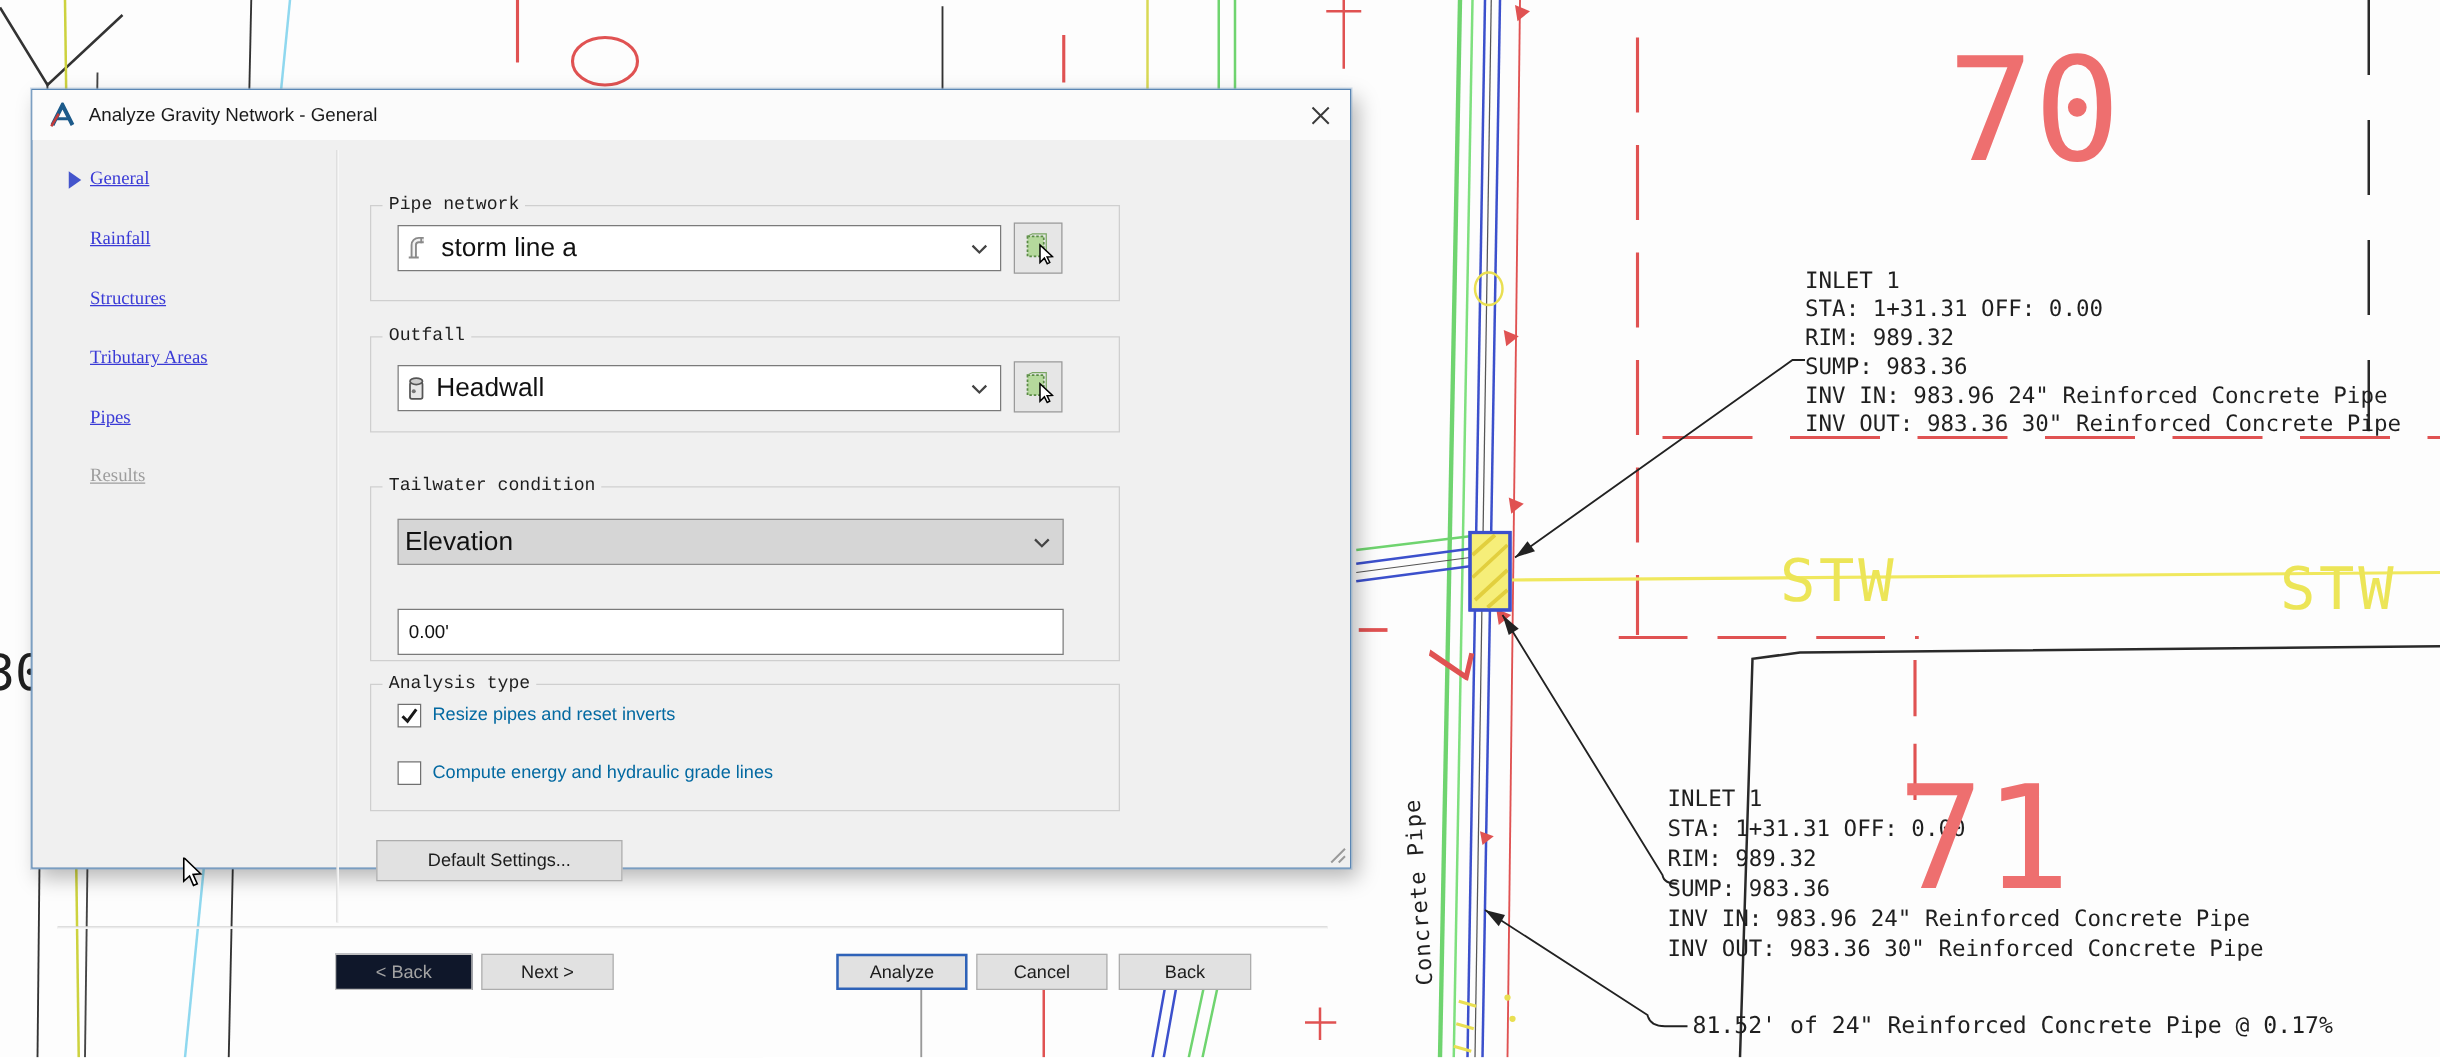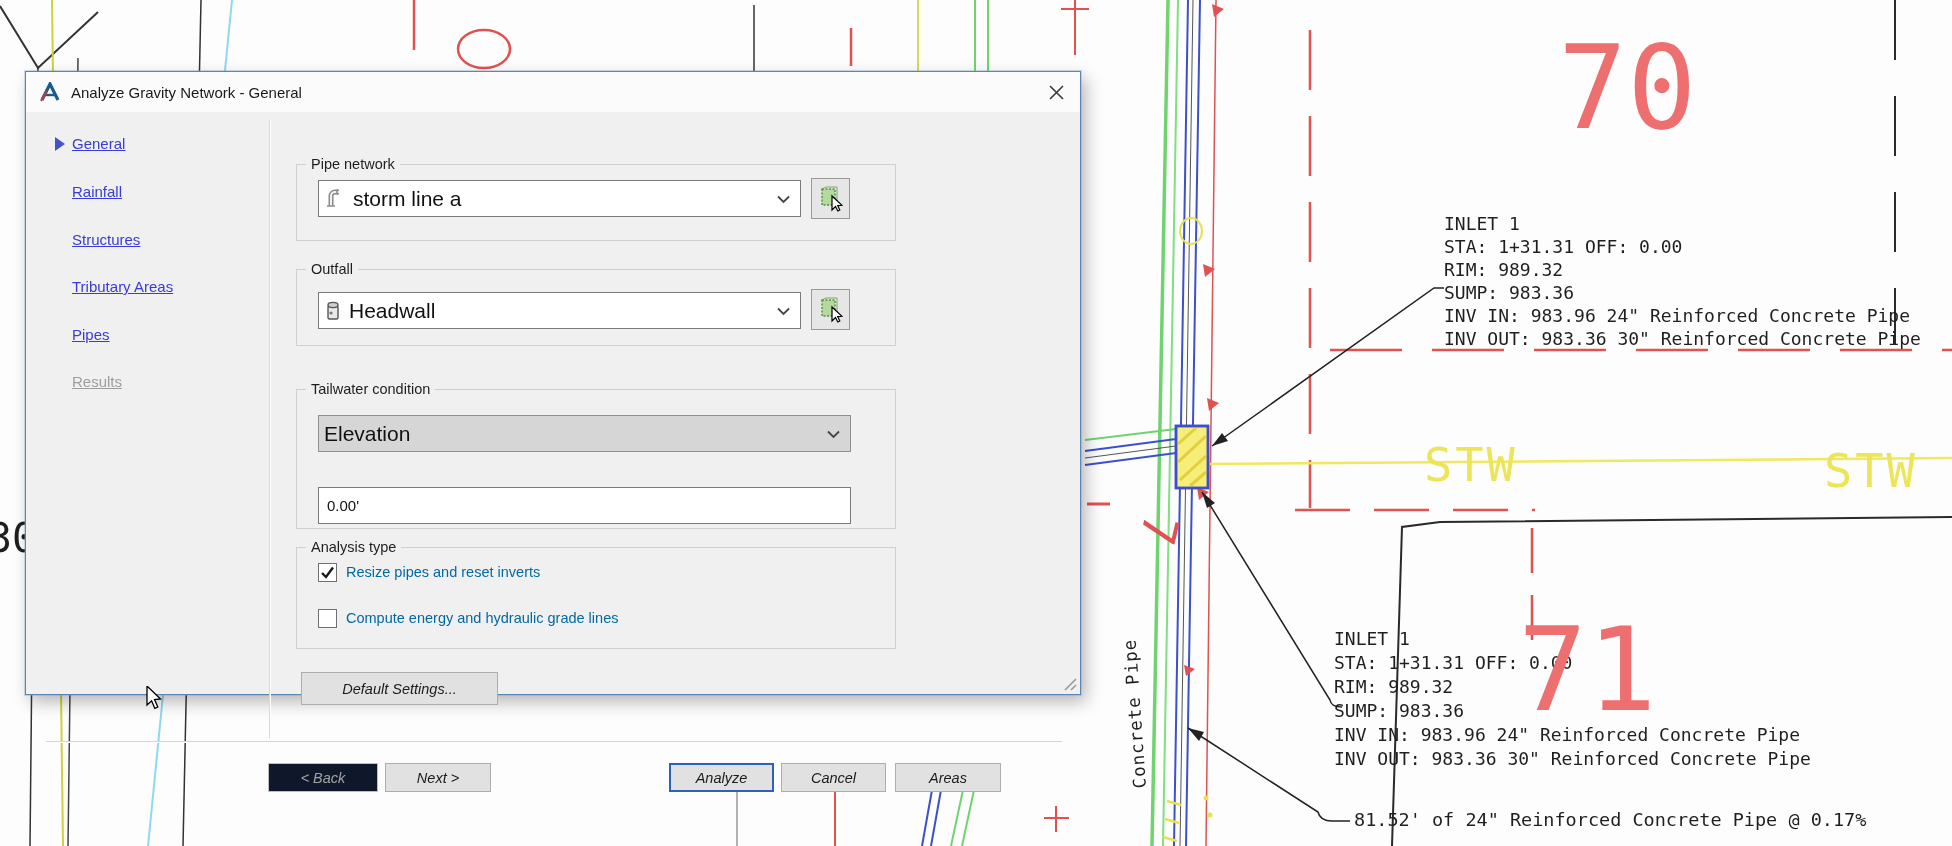--- a/index.html
+++ b/index.html
@@ -8,35 +8,35 @@
   .cad{position:absolute;left:0;top:0;}
   .cadtxt{font-family:"DejaVu Sans Mono",monospace;fill:#1f1f1f;}
   
   .dialog{position:absolute;left:25px;top:71px;width:1056px;height:624px;background:#f0f0f0;
           border:1px solid #5a86b4;box-shadow:0 0 0 1px rgba(120,160,200,.35),5px 7px 16px rgba(0,0,0,.28);
           box-sizing:border-box;}
   .titlebar{position:absolute;left:0;top:0;right:0;height:40px;background:#fbfbfb;display:flex;align-items:center;}
   .titlebar .ttl{font-size:15px;color:#1a1a1a;margin-left:10px;}
   .appicon{margin-left:13px;}
   .closebox{position:absolute;right:0;top:0;width:48px;height:40px;display:flex;align-items:center;justify-content:center;cursor:pointer;}
-  .side-item{position:absolute;left:46px;font-size:15px;color:#3a3ad6;text-decoration:underline;cursor:pointer;white-space:nowrap;}
+  .side-item{position:absolute;left:46px;font-size:15px;color:#3a3ad6;text-decoration:underline;cursor:pointer;white-space:nowrap;font-family:Liberation Serif, serif;}
   .side-item.disabled{color:#9d9d9d;cursor:default;}
   .marker{position:absolute;left:28px;}
   .vsep{position:absolute;left:243px;top:48px;height:618px;width:1px;background:#d9d9d9;border-right:1px solid #fff;}
   .group{position:absolute;border:1px solid #cfcfcf;box-sizing:border-box;}
-  .group>.glabel{position:absolute;top:-9px;left:9px;background:#f0f0f0;padding:0 5px;font-size:14.5px;color:#1e1e1e;white-space:nowrap;}
+  .group>.glabel{position:absolute;top:-9px;left:9px;background:#f0f0f0;padding:0 5px;font-size:14.5px;color:#1e1e1e;white-space:nowrap;font-family:Liberation Mono, monospace;}
   .combo{position:absolute;background:#fff;border:1px solid #7a7a7a;box-sizing:border-box;display:flex;align-items:center;font-size:21px;color:#111;}
   .combo .cicon{margin:0 7px 0 5px;flex:0 0 auto;display:flex;}
   .combo .chev{position:absolute;right:10px;top:14px;}
   .combo.gray{background:#d6d6d6;border-color:#8f8f8f;padding-left:5px;}
   .textbox{position:absolute;background:#fff;border:1px solid #7a7a7a;box-sizing:border-box;display:flex;align-items:center;padding-left:8px;font-size:15px;color:#111;}
   .pickbtn{position:absolute;width:39px;height:41px;background:#e6e6e6;border:1px solid #9a9a9a;box-sizing:border-box;display:flex;align-items:center;justify-content:center;cursor:pointer;}
   .cb{position:absolute;width:19px;height:19px;background:#fff;border:1px solid #707070;box-sizing:border-box;cursor:pointer;}
   .cblabel{position:absolute;font-size:14.5px;color:#0369a1;white-space:nowrap;}
-  .btn{position:absolute;background:#e1e1e1;border:1px solid #adadad;box-sizing:border-box;display:flex;align-items:center;justify-content:center;font-size:14.5px;color:#1c1c1c;cursor:pointer;font-style:italic;}
+  .btn{position:absolute;background:#e1e1e1;border:1px solid #adadad;box-sizing:border-box;display:flex;align-items:center;justify-content:center;font-size:14.5px;color:#1c1c1c;cursor:pointer;}
   .btn.disabled{color:#a3a3a3;background:#0f172a;border-color:#c0c0c0;cursor:default;}
   .btn.focus{border:2px solid #2e62b8;}
   .hsep{position:absolute;left:20px;top:669px;width:1016px;height:1px;background:#d4d4d4;border-bottom:1px solid #fff;}
   .grip{position:absolute;right:3px;bottom:3px;}
 </style>
 </head>
 <body>
 
 <div class="stage">
 
@@ -255,21 +255,21 @@
     <div class="cblabel" style="left:320px;top:538px">Compute energy and hydraulic grade lines</div>
 
     <div class="btn" style="left:275px;top:600px;width:197px;height:33px">Default Settings...</div>
 
     <div class="hsep"></div>
 
     <div class="btn disabled" style="left:242px;top:691px;width:110px;height:29px">&lt; Back</div>
     <div class="btn" style="left:359px;top:691px;width:106px;height:29px">Next &gt;</div>
     <div class="btn focus" style="left:643px;top:691px;width:105px;height:29px">Analyze</div>
     <div class="btn" style="left:755px;top:691px;width:105px;height:29px">Cancel</div>
-    <div class="btn" style="left:869px;top:691px;width:106px;height:29px">Areas</div>
+    <div class="btn" style="left:869px;top:691px;width:106px;height:29px">Back</div>
 
     <svg class="grip" width="16" height="16">
       <path d="M15,4 L4,15 M15,10 L10,15" stroke="#9a9a9a" stroke-width="1.6" fill="none"></path>
     </svg>
   </div>
 
   <svg style="position:absolute;left:146px;top:686px" width="24" height="26">
     <polygon points="1,0 1,19 5.6,14.8 8.8,22.3 11.8,21 8.5,13.6 14.5,13" fill="#fff" stroke="#000" stroke-width="1.3"></polygon>
   </svg>
 </div>

